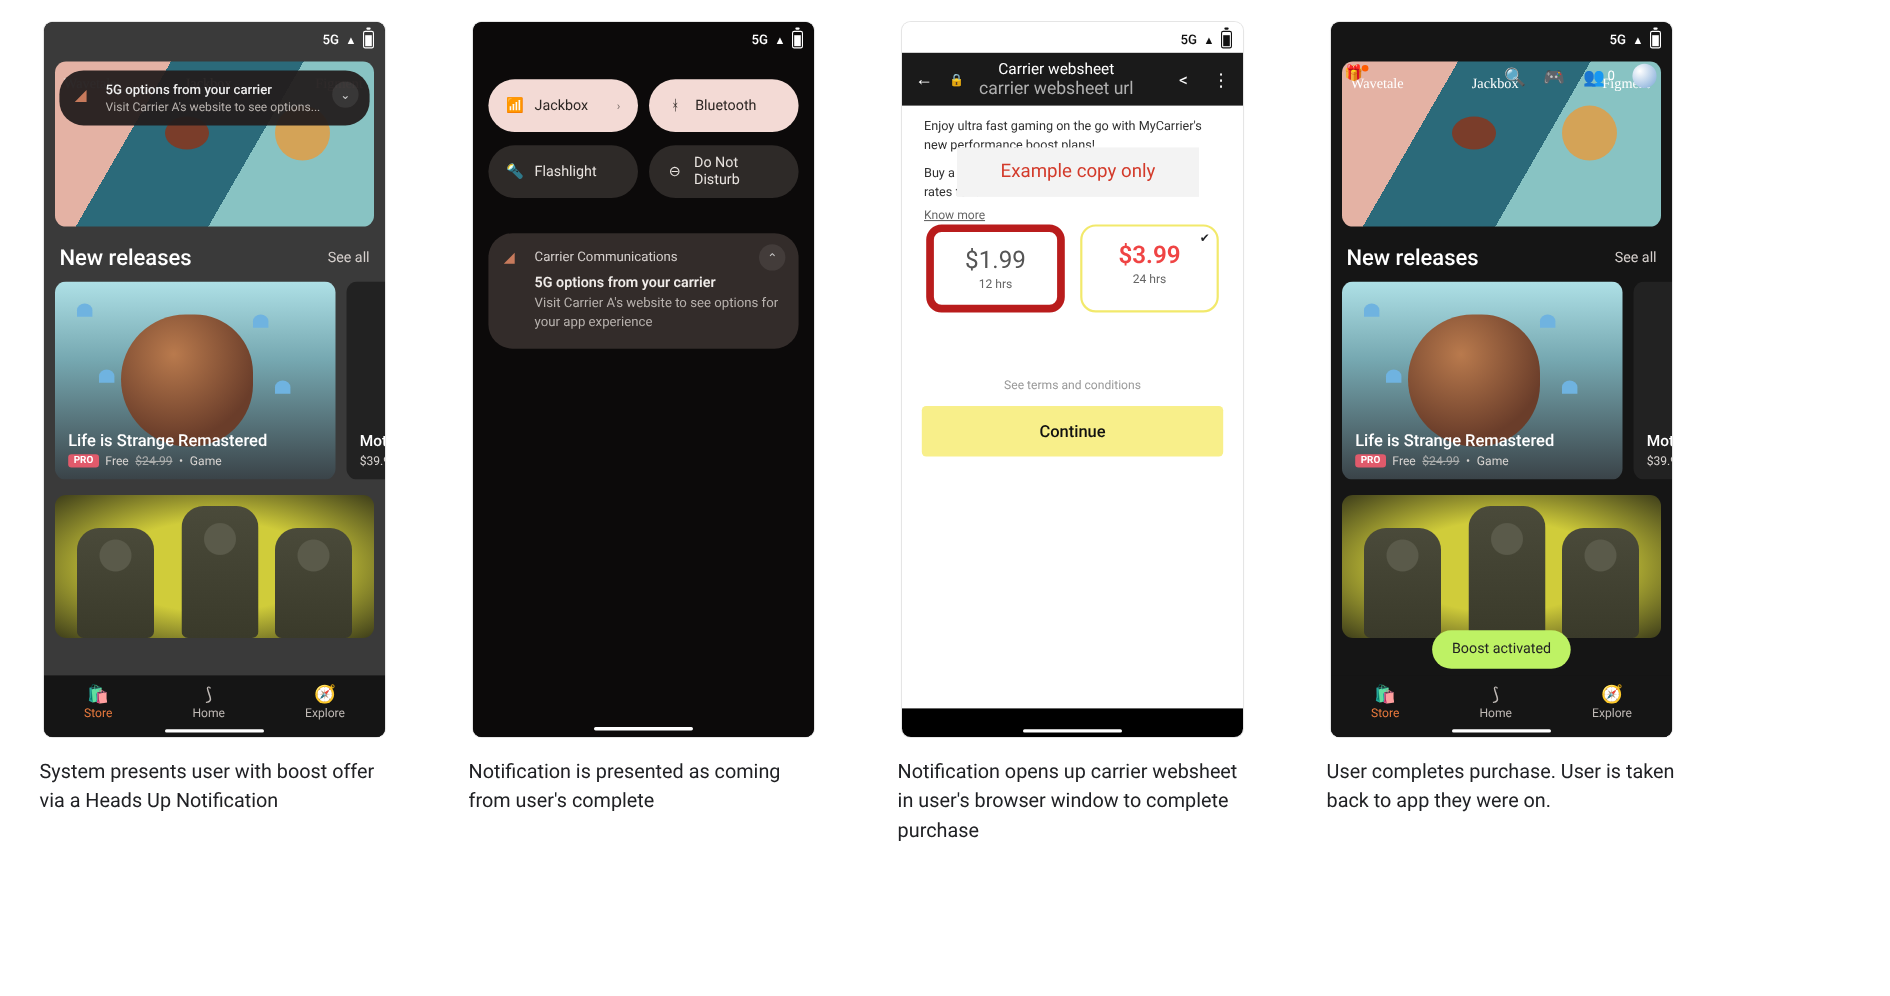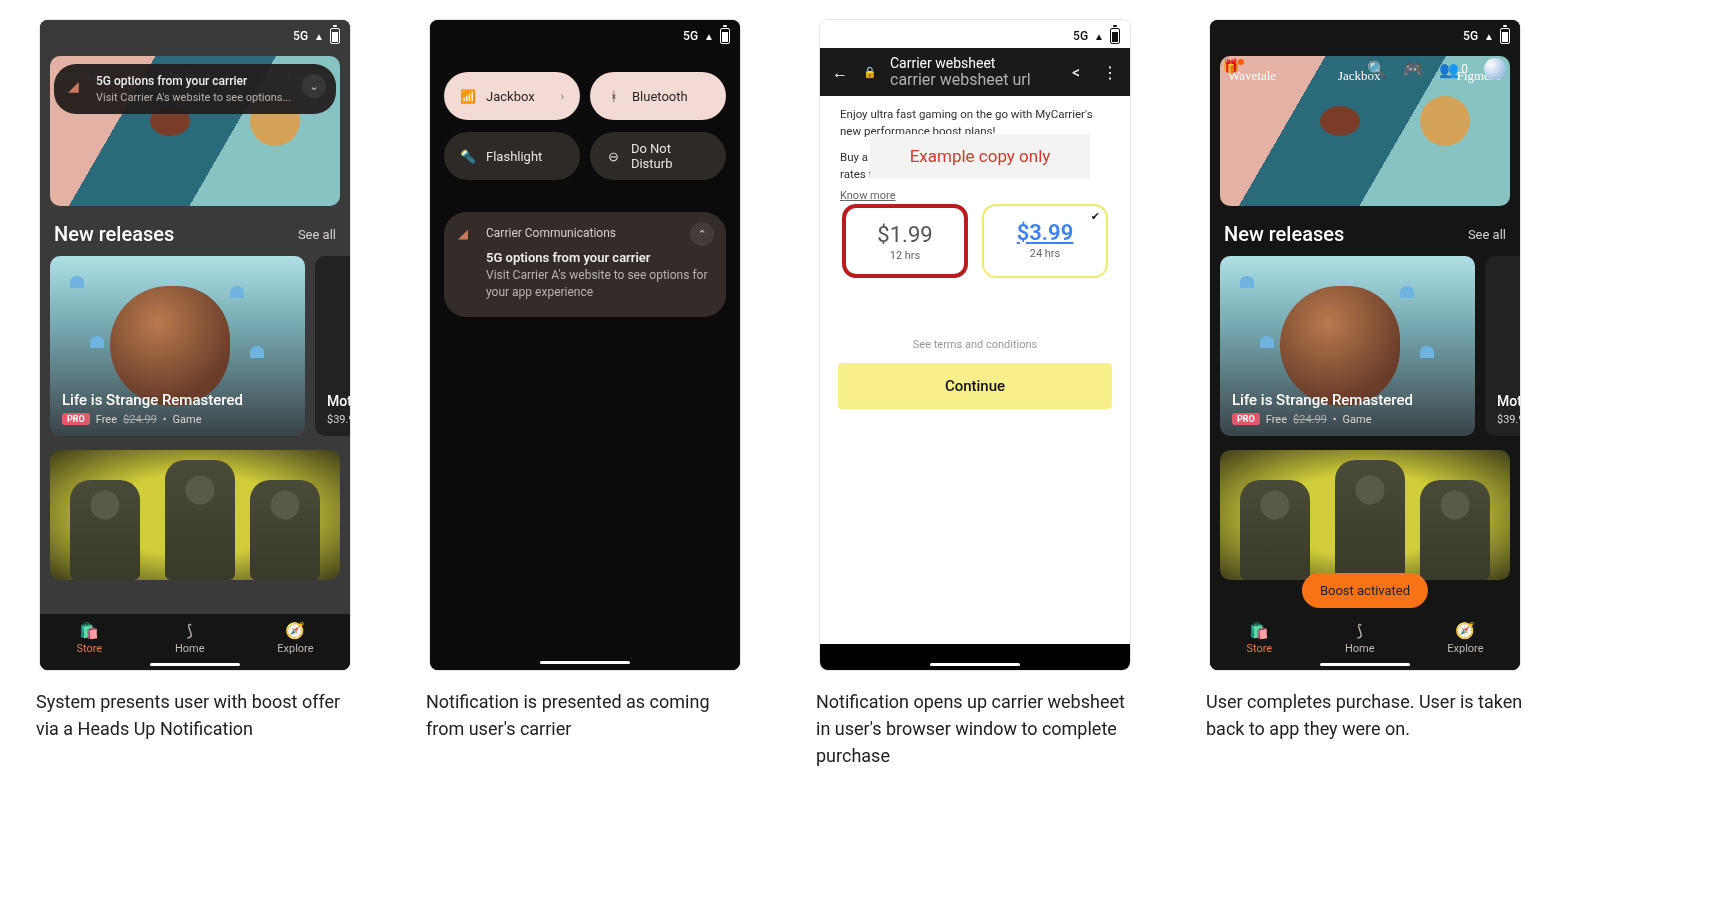--- a/index.html
+++ b/index.html
@@ -149,21 +149,21 @@
     background: radial-gradient(circle at 50% 25%, #5a5a4a 14px, transparent 15px),
                 linear-gradient(#4a4a3a, #3a3a2a);
     border-radius: 20px 20px 6px 6px;
   }
 
   .toast {
     position: absolute;
     bottom: 62px;
     left: 50%;
     transform: translateX(-50%);
-    background: #f97316;
+    background: #bef264;
     color: #222;
     font-size: 13px;
     padding: 10px 18px;
     border-radius: 20px;
     z-index: 6;
   }
 
   .tabbar {
     position: absolute;
     bottom: 0; left: 0; right: 0;
@@ -216,49 +216,49 @@
   .ws-appbar {
     background: #1a1a1a;
     color: #fff;
     height: 48px;
     display: flex;
     align-items: center;
     padding: 0 10px;
     gap: 10px;
   }
   .ws-titlebox { display: flex; flex-direction: column; line-height: 1.15; }
-  .ws-title { font-size: 14px; }
+  .ws-title { font-size: 14px; text-align: center; }
   .ws-url { font-size: 16px; color: #b0b0b0; }
   .ws-actions { margin-left: auto; display: flex; gap: 14px; font-size: 16px; }
   .ws-icon { width: 20px; text-align: center; }
 
   .ws-body { padding: 10px 20px 0 20px; color: #303030; font-size: 11.5px; line-height: 1.45; position: relative; }
   .ws-know { text-decoration: underline; color: #666; font-size: 11px; }
   .example-overlay {
     position: absolute;
     top: 38px; left: 50px; right: 40px;
     background: #f3f3f3;
     color: #d33a2a;
     font-size: 17px;
     text-align: center;
     padding: 10px 6px;
   }
   .choose { text-align: center; font-size: 19px; margin: 22px 0 14px 0; color: #222; }
   .plans { display: grid; grid-template-columns: 1fr 1fr; gap: 14px; padding: 0 22px; }
   .plan {
-    border: 4px solid #b91c1c;
+    border: 7px solid #b91c1c;
     border-radius: 14px;
     padding: 14px 4px 12px 4px;
     text-align: center;
     position: relative;
   }
   .plan.selected { border: 2px solid #f2e96b; }
   .plan.selected .check { position: absolute; top: 4px; right: 6px; font-size: 11px; }
   .plan-price { font-size: 22px; color: #555; }
-  .plan.selected .plan-price { color: #3b82f6; font-weight: 600; text-decoration: underline; }
+  .plan.selected .plan-price { color: #ef4444; font-weight: 600; }
   .plan-sub { font-size: 11px; color: #666; margin-top: 2px; line-height: 1.2; }
   .plan-wide { grid-column: 1; }
   .terms { text-align: center; font-size: 11px; color: #999; margin-top: 60px; }
   .continue {
     margin: 12px 18px 0 18px;
     background: #f8ef8a;
     color: #111;
     text-align: center;
     padding: 14px 0;
     border-radius: 4px;
@@ -395,21 +395,21 @@
 
       <div class="statusbar" style="position:absolute; top:0; left:0; right:0;">
         <span class="sb-label">5G</span>
         <span class="sb-signal"></span>
         <span class="sb-batt">
             <span class="sb-batt-inner"></span>
           </span>
       </div>
       <div class="home-indicator" style="bottom:6px;"></div>
     </div>
-    <div class="caption">Notification is presented as coming from user's carrier</div>
+    <div class="caption">Notification is presented as coming from user's complete</div>
   </div>
 
   <div class="col">
     <div class="phone light">
       <div class="ws-bg">
         <div class="statusbar" style="color:#111;">
           <span class="sb-label">5G</span>
           <span class="sb-signal"></span>
           <span class="sb-batt">
               <span class="sb-batt-inner"></span>

